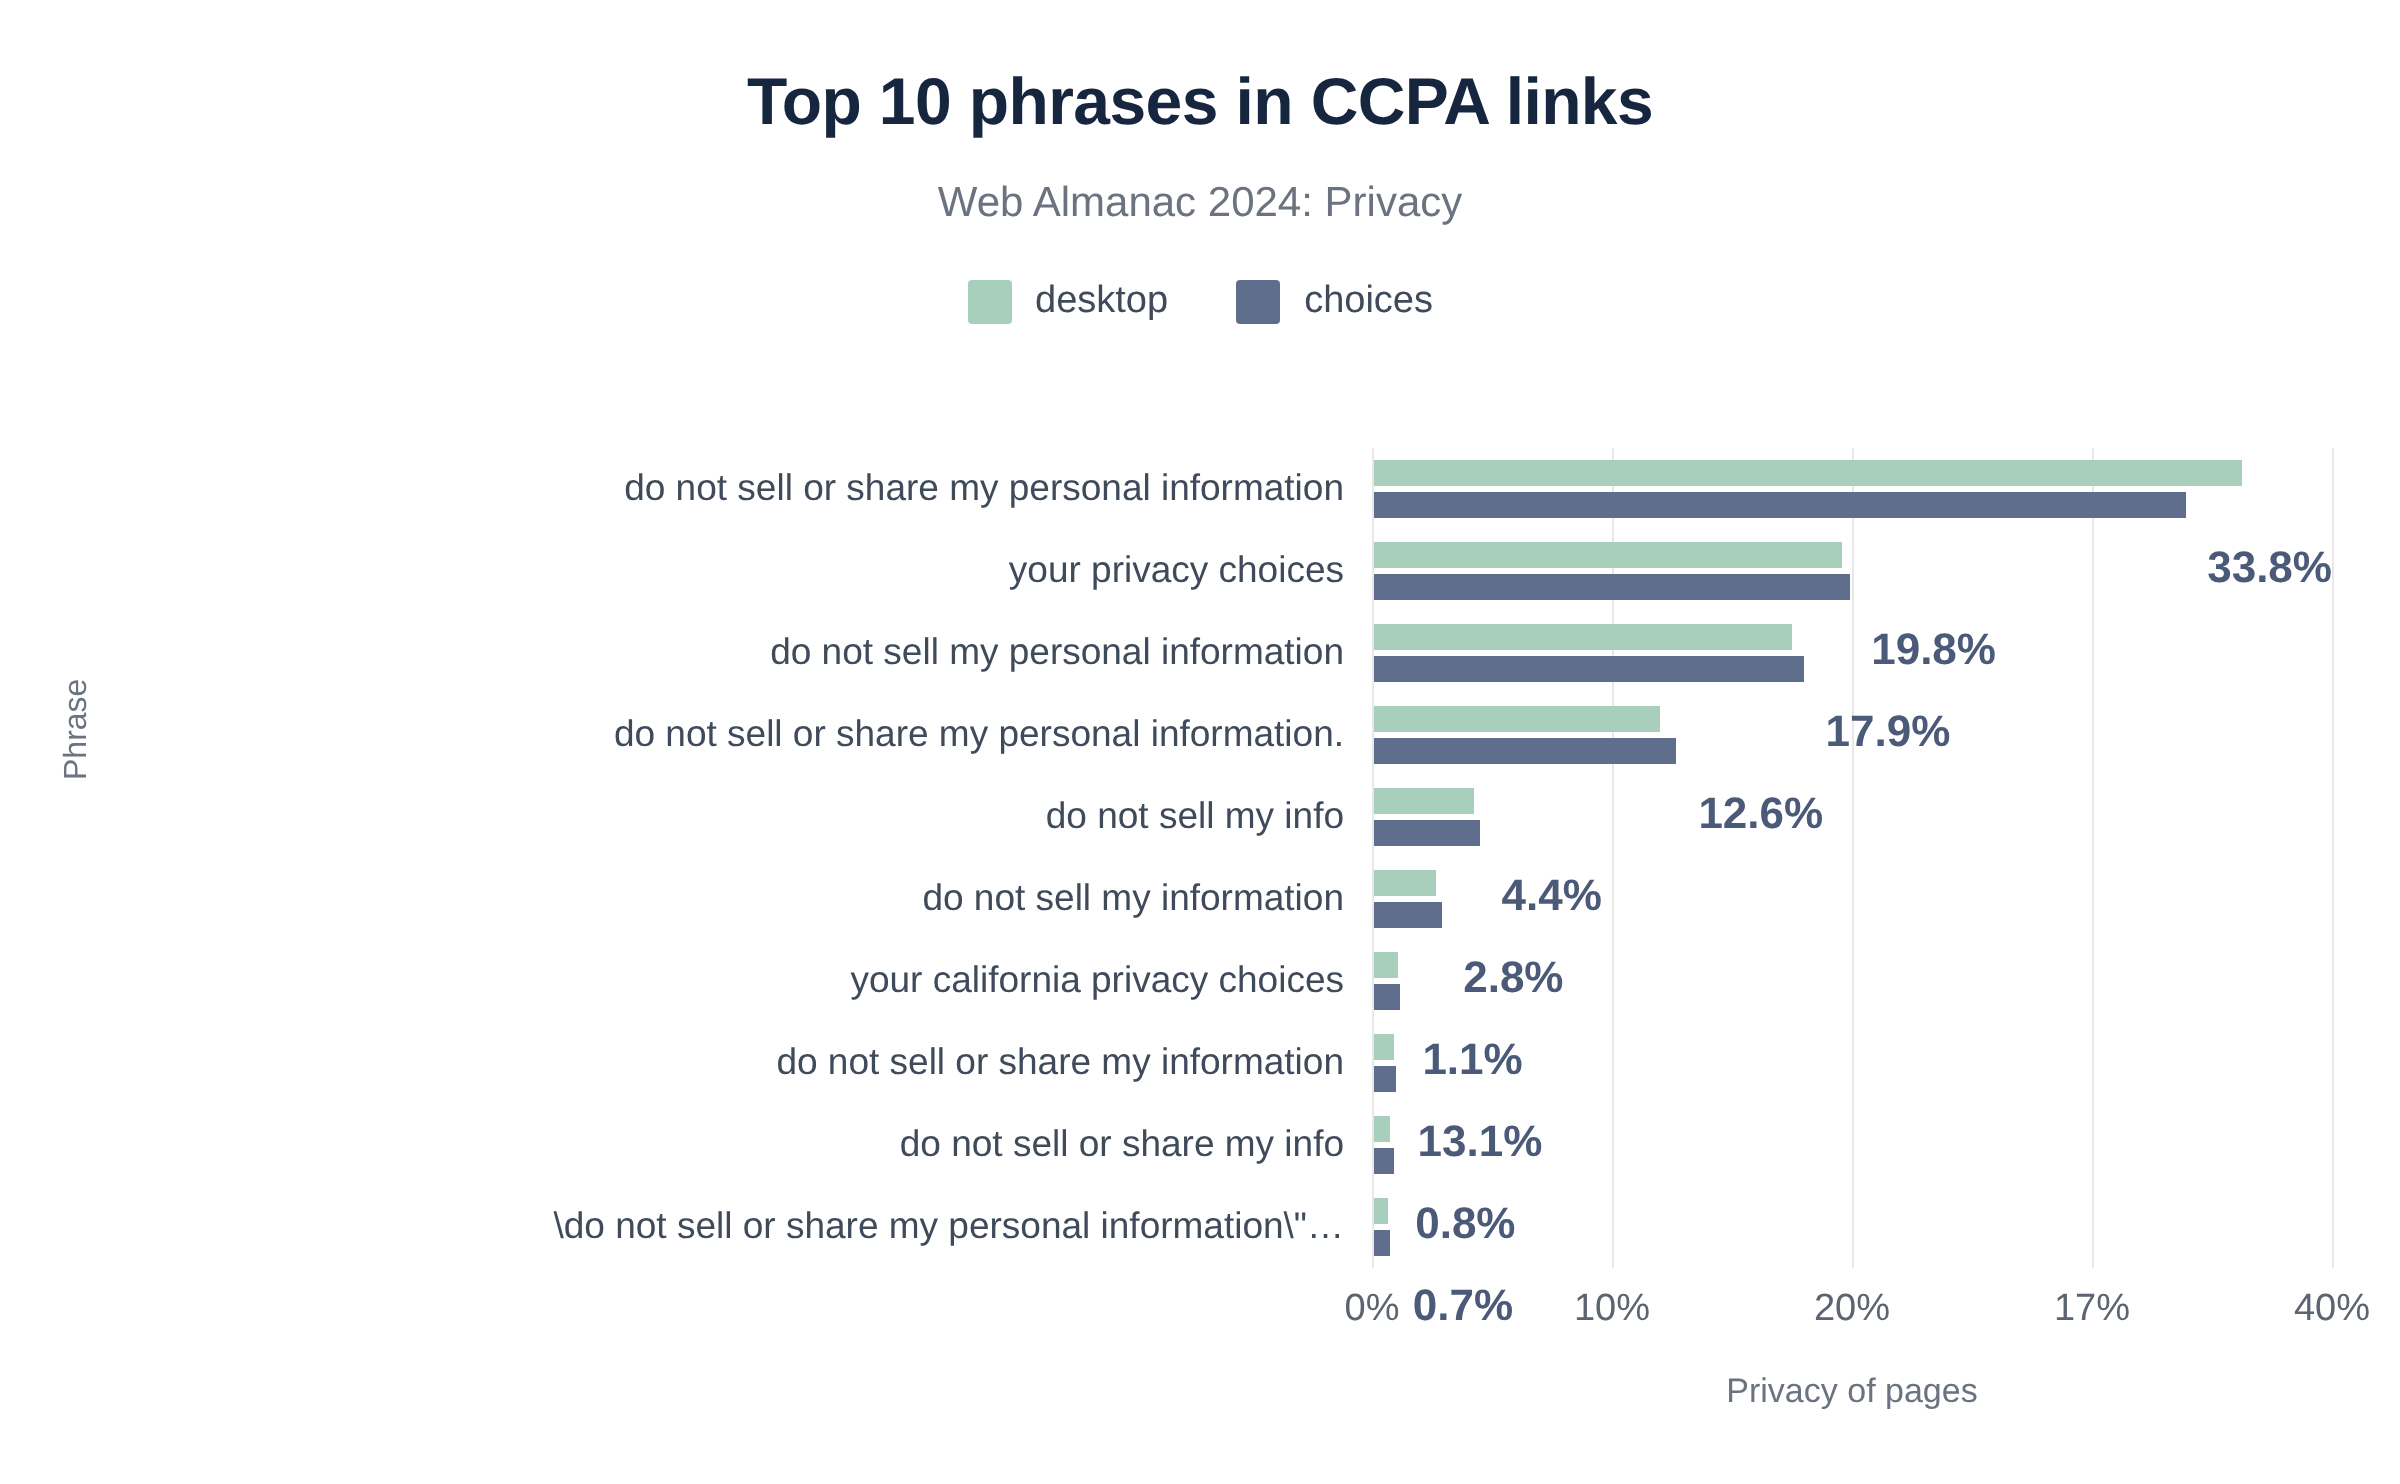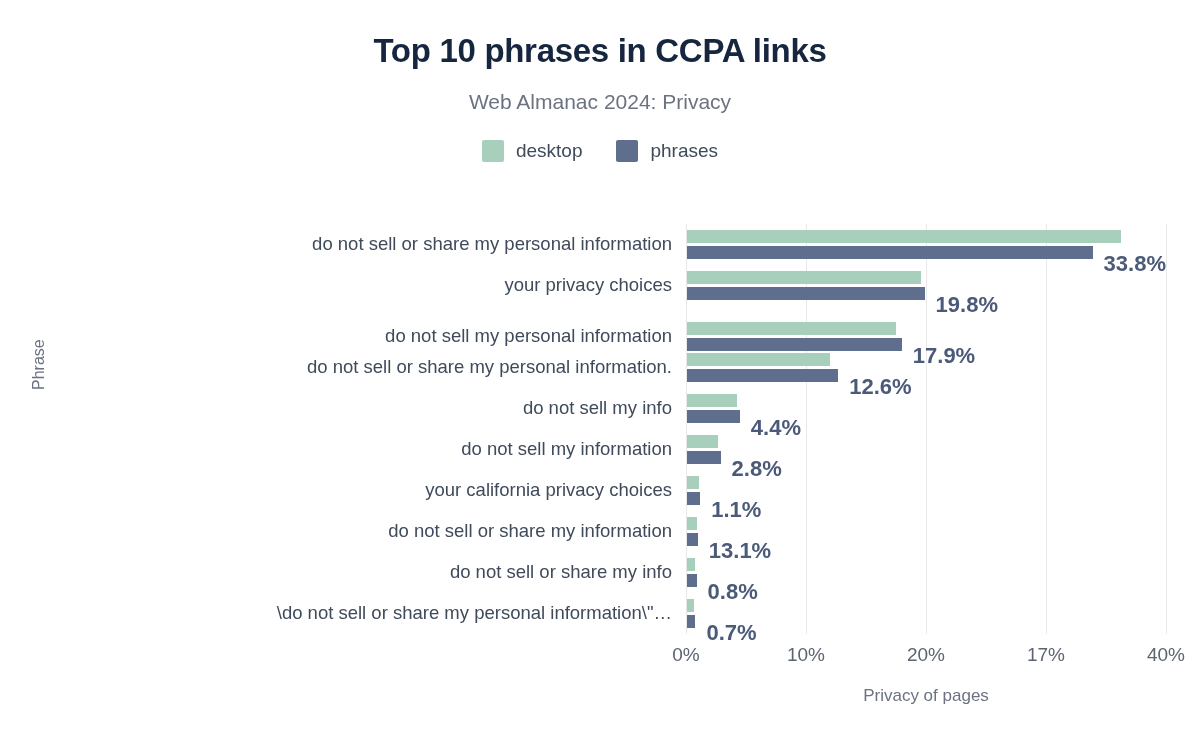--- a/index.html
+++ b/index.html
@@ -106,20 +106,21 @@
     font-size: 18.5px;
     color: #3f4a5a;
     white-space: nowrap;
   }
   .value-label {
     position: absolute;
     font-size: 22px;
     font-weight: bold;
     color: #4a5a78;
     white-space: nowrap;
+    margin-top: 20px;
   }
 
   .y-axis-title {
     position: absolute;
     left: 30px;
     top: 390px;
     font-size: 16px;
     color: #6b7280;
     transform: rotate(-90deg);
     transform-origin: left top;
@@ -151,21 +152,21 @@
   <div class="chart-title">Top 10 phrases in CCPA links</div>
   <div class="chart-subtitle">Web Almanac 2024: Privacy</div>
 
   <div class="legend">
     <div class="legend-item">
       <span class="legend-swatch" style="background:#a8cfbc"></span>
       <span class="legend-label">desktop</span>
     </div>
     <div class="legend-item">
       <span class="legend-swatch" style="background:#5e6e8c"></span>
-      <span class="legend-label">phrases</span>
+      <span class="legend-label">choices</span>
     </div>
   </div>
 
   <div class="y-axis-title">Phrase</div>
 
   <div class="plot-area">
     <div class="axis-line"></div>
     <div id="gridlines">
         <div class="gridline" style="left: 0px;"></div>
         <div class="gridline" style="left: 120px;"></div>
@@ -179,21 +180,21 @@
           <div class="bar bar-desktop" style="top: 5.5px; left: 1px; width: 434.4px;"></div>
           <div class="bar bar-mobile" style="top: 21.5px; left: 1px; width: 405.6px;"></div>
           <div class="value-label" style="left: 417.6px; top: 26.5px;">33.8%</div>
         </div>
         <div class="row" style="top: 41px; height: 41px;">
           <div class="cat-label-wrap" style="top: 8.5px;">your privacy choices</div>
           <div class="bar bar-desktop" style="top: 5.5px; left: 1px; width: 234px;"></div>
           <div class="bar bar-mobile" style="top: 21.5px; left: 1px; width: 237.6px;"></div>
           <div class="value-label" style="left: 249.6px; top: 26.5px;">19.8%</div>
         </div>
-        <div class="row" style="top: 92px; height: 41px; padding-left: 12px;">
+        <div class="row" style="top: 82px; height: 41px; padding-left: 12px;">
           <div class="cat-label-wrap" style="top: 8.5px;">do not sell my personal information</div>
           <div class="bar bar-desktop" style="top: 5.5px; left: 1px; width: 208.8px;"></div>
           <div class="bar bar-mobile" style="top: 21.5px; left: 1px; width: 214.8px;"></div>
           <div class="value-label" style="left: 226.8px; top: 26.5px;">17.9%</div>
         </div>
         <div class="row" style="top: 123px; height: 41px;">
           <div class="cat-label-wrap" style="top: 8.5px;">do not sell or share my personal information.</div>
           <div class="bar bar-desktop" style="top: 5.5px; left: 1px; width: 142.8px;"></div>
           <div class="bar bar-mobile" style="top: 21.5px; left: 1px; width: 151.2px;"></div>
           <div class="value-label" style="left: 163.2px; top: 26.5px;">12.6%</div>

